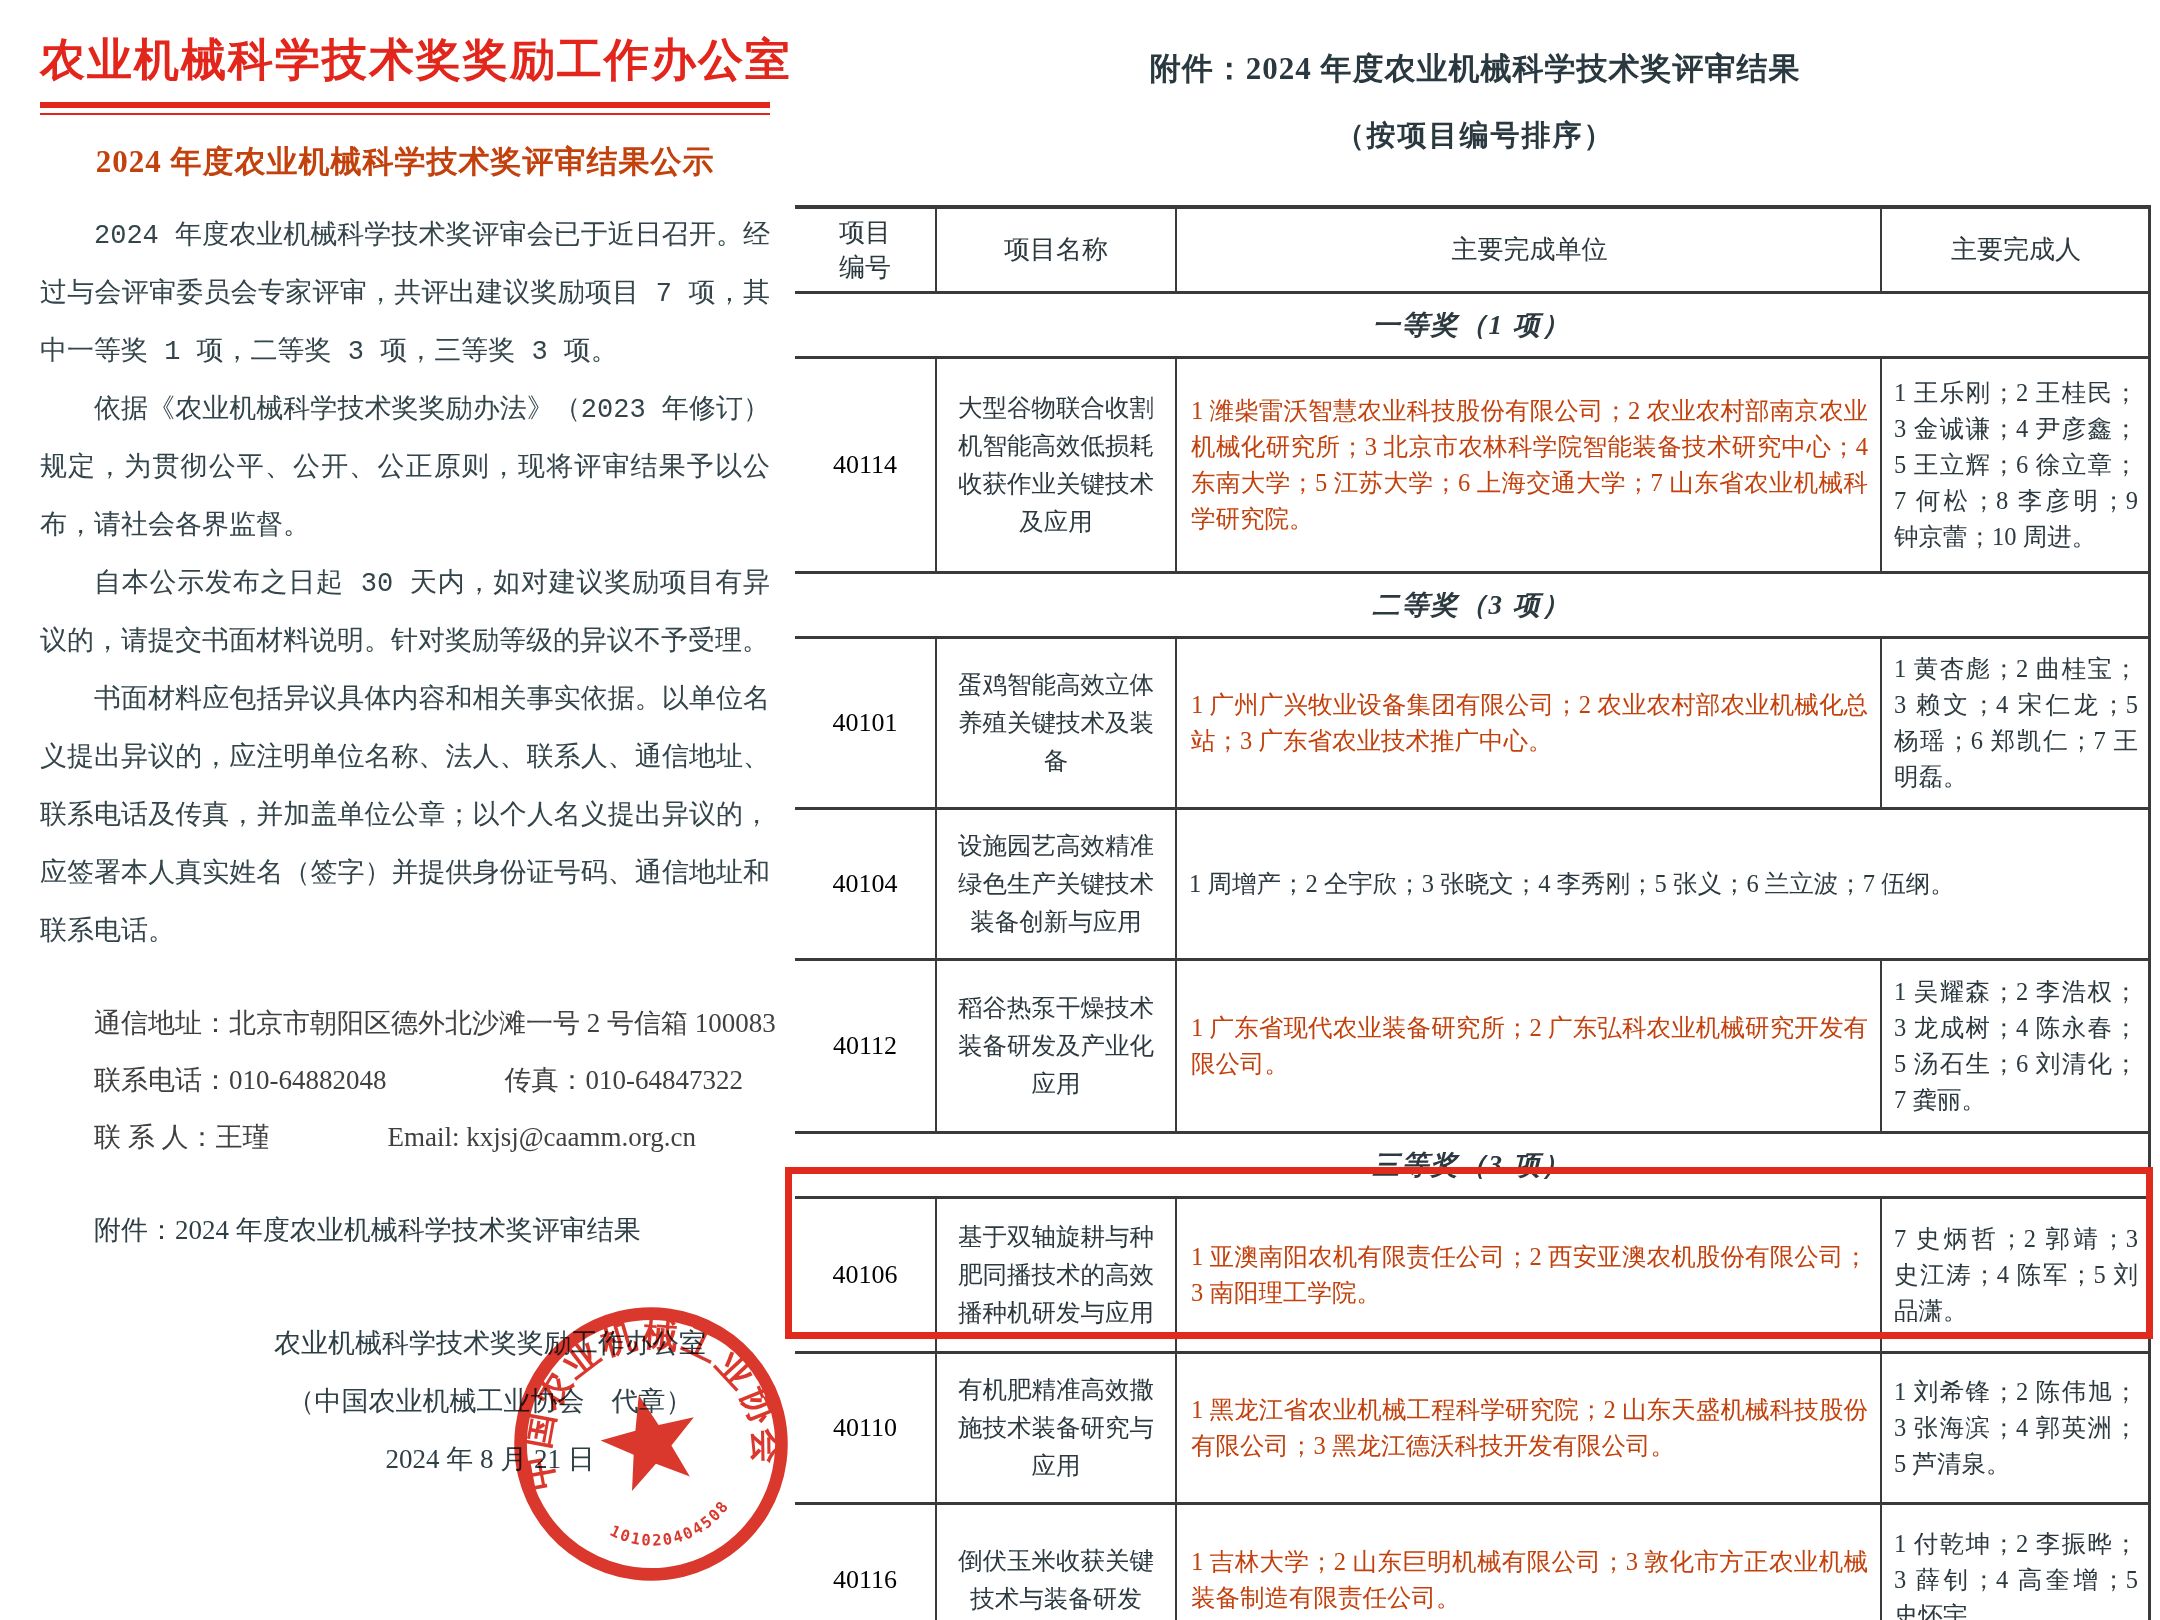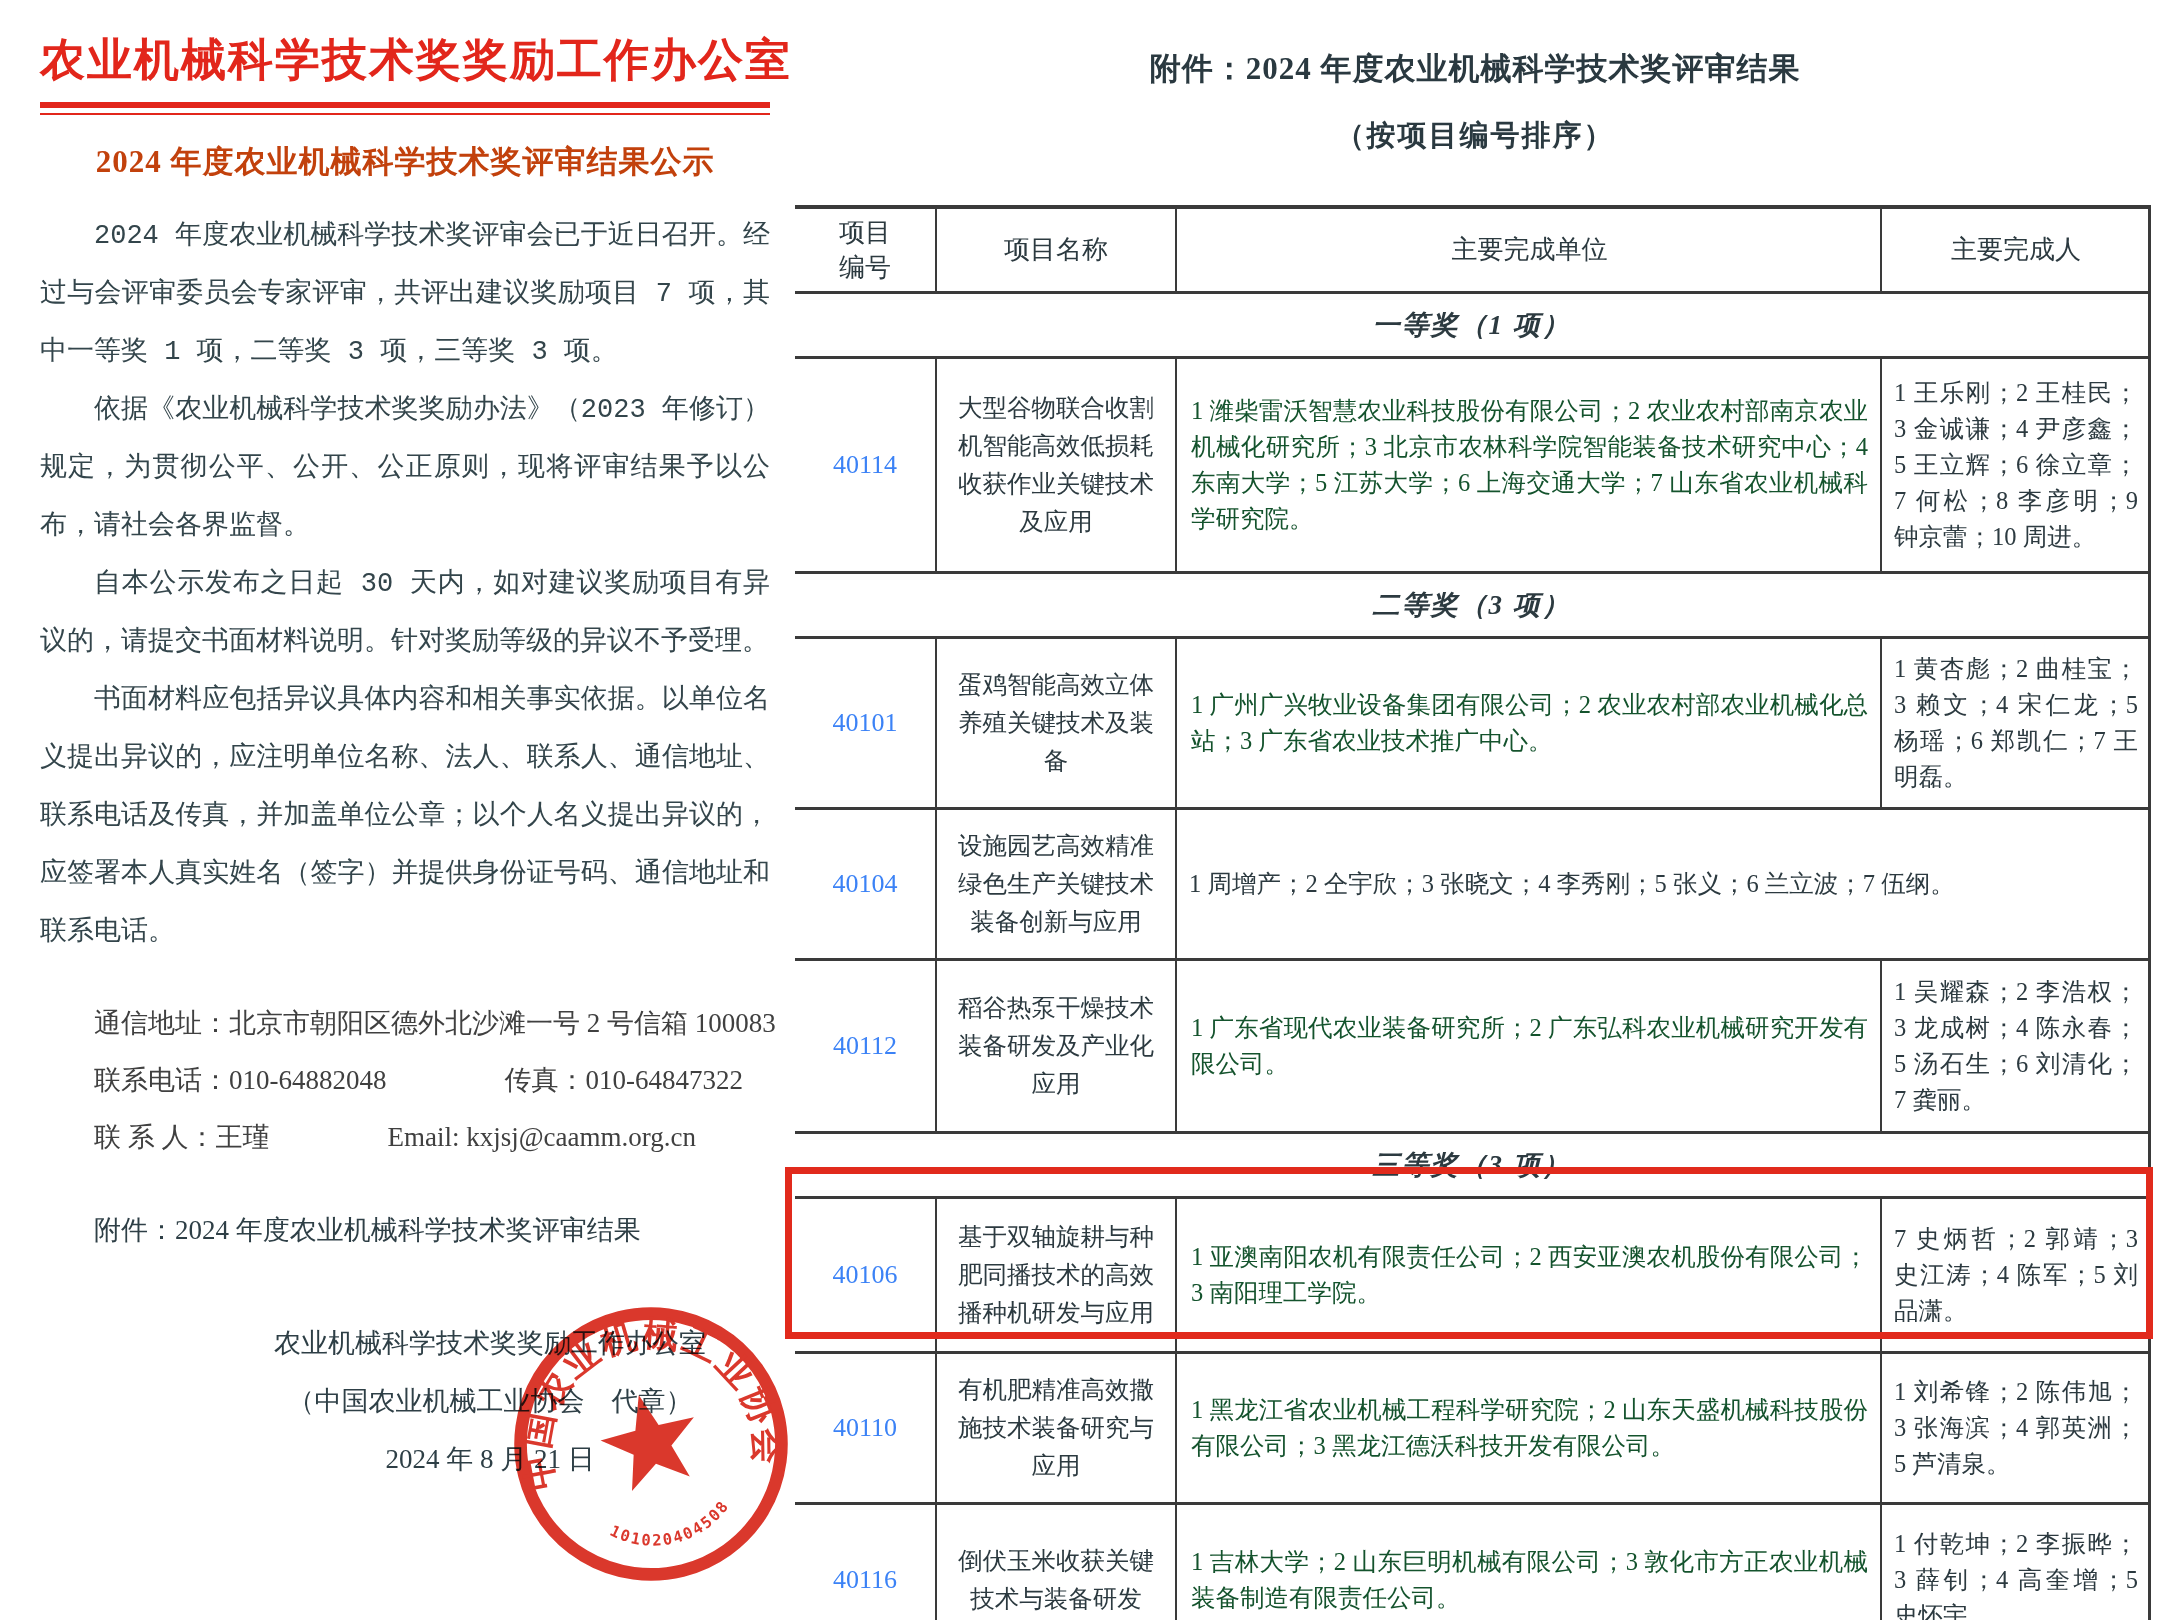--- a/index.html
+++ b/index.html
@@ -31,23 +31,23 @@
   .att-title{font-size:31px;font-weight:700;text-align:center;color:#2a3940;letter-spacing:1px;margin-top:18px;}
   .att-subtitle{font-size:29px;font-weight:700;text-align:center;color:#2a3940;letter-spacing:2px;margin-top:26px;}
   .tablewrap{position:absolute;left:795px;top:205px;width:1353px;
     border-top:4px solid #3a3a3a;border-right:3px solid #3a3a3a;z-index:2;}
   .trow{display:flex;border-bottom:3px solid #3a3a3a;}
   .tband{display:flex;align-items:center;justify-content:center;border-bottom:3px solid #3a3a3a;
     font-size:27px;font-weight:600;letter-spacing:2px;color:#2c3a40;font-style:italic;}
   .c{display:flex;align-items:center;box-sizing:border-box;}
   .c + .c{border-left:2px solid #3a3a3a;}
   .c .txt{width:100%;}
-  .c.num{width:140px;justify-content:center;font-size:26px;color:#3b82f6;}
+  .c.num{width:140px;justify-content:center;font-size:26px;color:#000000;}
   .c.name{width:240px;font-size:24.5px;line-height:38px;text-align:center;padding:6px 10px;color:#2c3a40;}
-  .c.units{width:705px;font-size:24.5px;line-height:36px;text-align:justify;padding:8px 12px 8px 14px;color:#14532d;}
+  .c.units{width:705px;font-size:24.5px;line-height:36px;text-align:justify;padding:8px 12px 8px 14px;color:#c2410c;}
   .c.people{flex:1;font-size:24.5px;line-height:36px;text-align:justify;padding:8px 10px 8px 12px;color:#2c3a40;}
   .thead .c{justify-content:center;font-size:26px;text-align:center;color:#2c3a40;}
   .thead .c.num{padding:0 38px;}
   .hh{height:82px;} .hb{height:62px;}
   .h212{height:212px;} .h168{height:168px;} .h148{height:148px;}
   .h170{height:170px;} .h152{height:152px;} .h150{height:150px;}
   .hl-box{position:absolute;left:-10px;top:958px;width:1368px;height:172px;
     border:7px solid #e12a1c;box-sizing:border-box;z-index:5;background:transparent;}
 </style>
 </head>

